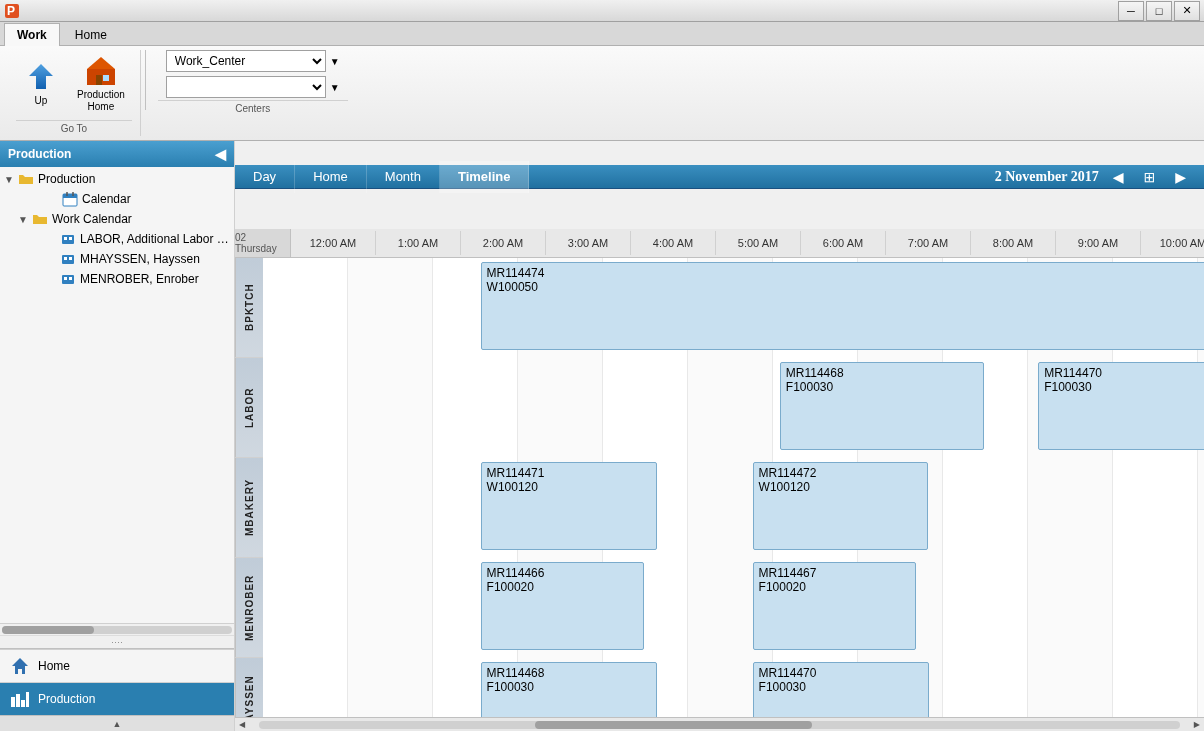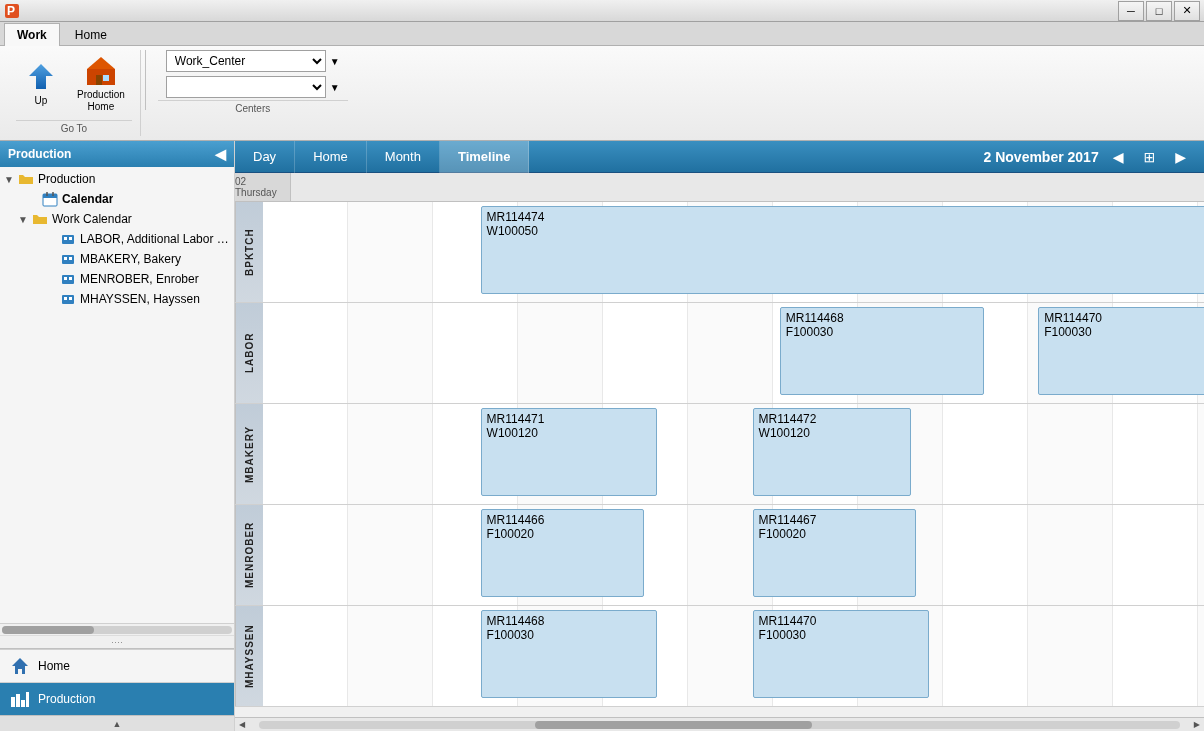--- a/index.html
+++ b/index.html
@@ -90,21 +90,21 @@
     .sidebar-tree { flex: 1; overflow-y: auto; padding: 2px 0; }
     .tree-item {
       display: flex; align-items: center; padding: 2px 4px; cursor: pointer;
       white-space: nowrap; overflow: hidden;
     }
     .tree-arrow { width: 14px; font-size: 10px; color: #555; flex-shrink: 0; }
     .tree-icon { width: 16px; height: 16px; margin-right: 4px; flex-shrink: 0; }
     .tree-label { font-size: 12px; overflow: hidden; text-overflow: ellipsis; }
     .tree-level-0 { padding-left: 4px; }
     .tree-level-1 { padding-left: 18px; }
-    .tree-level-2 { padding-left: 28px; font-weight: bold; }
+    .tree-level-2 { padding-left: 48px; }
     .tree-level-3 { padding-left: 46px; }
 
     .sidebar-scrollbar {
       height: 12px; border-top: 1px solid #d0d0d0; background: #f0f0f0;
       display: flex; align-items: center; padding: 0 2px;
     }
     .sidebar-hscroll {
       flex: 1; height: 8px; background: #d0d0d0; border-radius: 4px; position: relative;
     }
     .sidebar-hscroll-thumb {
@@ -126,40 +126,41 @@
       display: flex; align-items: center; justify-content: center; cursor: pointer;
       font-size: 9px; color: #555;
     }
 
     
     .calendar-area { flex: 1; display: flex; flex-direction: column; overflow: hidden; }
 
     
     .cal-header {
       background: linear-gradient(to bottom, #3a8fc0, #2070a0);
-      color: white; display: flex; align-items: center; height: 32px;
+      color: white; display: flex; align-items: center; height: 24px;
       border-bottom: 1px solid #1a5080;
+      margin-top: 24px;
     }
     .cal-view-tabs { display: flex; }
     .cal-view-tab {
       padding: 0 18px; height: 32px; display: flex; align-items: center;
       cursor: pointer; font-size: 13px; border-right: 1px solid rgba(255,255,255,0.2);
     }
     .cal-view-tab.active { background: rgba(255,255,255,0.25); font-weight: bold; }
     .cal-spacer { flex: 1; }
     .cal-date-nav { display: flex; align-items: center; padding: 0 12px; gap: 8px; }
-    .cal-date-label { font-size: 14px; font-weight: bold; }
+    .cal-date-label { font-size: 14px; font-weight: bold; font-family: Liberation Serif, serif; }
     .cal-nav-btn { cursor: pointer; font-size: 14px; padding: 2px 6px; }
     .cal-grid-btn { cursor: pointer; font-size: 14px; padding: 2px 6px; }
 
     
     .timeline-container { flex: 1; overflow: hidden; display: flex; flex-direction: column; }
     .timeline-header {
       display: flex; background: #e8e8e8; border-bottom: 1px solid #c0c0c0;
-      min-height: 28px; align-items: center;
+      min-height: 28px; align-items: center; margin-top: 40px;
     }
     .time-headers { display: flex; flex: 1; overflow: hidden; }
     .time-col {
       min-width: 85px; flex: 0 0 85px; border-right: 1px solid #d0d0d0;
       text-align: center; font-size: 11px; color: #333; padding: 6px 2px; background: #e8e8e8;
     }
 
     
     .prod-block {
       position: absolute; background: #c8e0f0; border: 1px solid #7aabcc;
@@ -304,50 +305,41 @@
       <div class="tree-item tree-level-3">
         <span class="tree-arrow"></span>
         <svg class="tree-icon" viewBox="0 0 16 16">
           <rect x="2" y="4" width="12" height="9" fill="#3080c0" rx="1"></rect>
           <rect x="4" y="6" width="3" height="3" fill="white"></rect>
           <rect x="9" y="6" width="3" height="3" fill="white"></rect>
         </svg>
         <span class="tree-label">LABOR,  Additional Labor - Sta...</span>
       </div>
 
+
       <div class="tree-item tree-level-3">
         <span class="tree-arrow"></span>
         <svg class="tree-icon" viewBox="0 0 16 16">
           <rect x="2" y="4" width="12" height="9" fill="#3080c0" rx="1"></rect>
           <rect x="4" y="6" width="3" height="3" fill="white"></rect>
           <rect x="9" y="6" width="3" height="3" fill="white"></rect>
         </svg>
-        <span class="tree-label">MBAKERY,  Bakery</span>
+        <span class="tree-label">MHAYSSEN,  Hayssen</span>
       </div>
 
       <div class="tree-item tree-level-3">
         <span class="tree-arrow"></span>
         <svg class="tree-icon" viewBox="0 0 16 16">
           <rect x="2" y="4" width="12" height="9" fill="#3080c0" rx="1"></rect>
           <rect x="4" y="6" width="3" height="3" fill="white"></rect>
           <rect x="9" y="6" width="3" height="3" fill="white"></rect>
         </svg>
         <span class="tree-label">MENROBER,  Enrober</span>
       </div>
 
-      <div class="tree-item tree-level-3">
-        <span class="tree-arrow"></span>
-        <svg class="tree-icon" viewBox="0 0 16 16">
-          <rect x="2" y="4" width="12" height="9" fill="#3080c0" rx="1"></rect>
-          <rect x="4" y="6" width="3" height="3" fill="white"></rect>
-          <rect x="9" y="6" width="3" height="3" fill="white"></rect>
-        </svg>
-        <span class="tree-label">MHAYSSEN,  Hayssen</span>
-      </div>
-
     </div>
 
     <div class="sidebar-scrollbar">
       <div class="sidebar-hscroll">
         <div class="sidebar-hscroll-thumb"></div>
       </div>
     </div>
     <div style="text-align:center; padding:1px 0; font-size:9px; color:#888; background:#f0f0f0; border-top:1px solid #ddd;">····</div>
 
     <div class="sidebar-nav">
@@ -390,20 +382,34 @@
         <span class="cal-nav-btn">◀</span>
         <span class="cal-grid-btn">⊞</span>
         <span class="cal-nav-btn">▶</span>
       </div>
     </div>
 
     <div class="timeline-container">
 
       <div class="timeline-header">
         <div style="width:56px; min-width:56px; border-right:1px solid #c0c0c0; background:#d8d8d8; height:28px; display:flex; align-items:center; justify-content:center; font-size:10px; color:#555;">02  Thursday</div>
+        <div class="time-headers" id="time-header-container">
+
+        <div class="time-col">12:00 AM</div>
+            <div class="time-col">1:00 AM</div>
+            <div class="time-col">2:00 AM</div>
+            <div class="time-col">3:00 AM</div>
+            <div class="time-col">4:00 AM</div>
+            <div class="time-col">5:00 AM</div>
+            <div class="time-col">6:00 AM</div>
+            <div class="time-col">7:00 AM</div>
+            <div class="time-col">8:00 AM</div>
+            <div class="time-col">9:00 AM</div>
+            <div class="time-col">10:00 AM</div>
+          </div>
       </div>
 
       <div style="flex:1; overflow:auto; display:flex; flex-direction:column;" id="timeline-body">
 
       <div style="display: flex; border-bottom: 1px solid rgb(208, 208, 208); position: relative; min-height: 100px;">
             <div style="width: 28px; min-width: 28px; border-right: 1px solid rgb(192, 192, 192); background: linear-gradient(rgb(208, 216, 224), rgb(192, 204, 216)); writing-mode: vertical-rl; transform: rotate(180deg); font-size: 10px; font-weight: bold; color: rgb(34, 34, 34); display: flex; align-items: center; justify-content: center; text-align: center; letter-spacing: 1px;">BPKTCH</div>
             <div style="flex: 1 1 0%; position: relative; display: flex; min-height: 100px;">
               <div style="min-width: 85px; flex: 0 0 85px; border-right: 1px solid rgb(232, 232, 232); background: white;"></div>
               <div style="min-width: 85px; flex: 0 0 85px; border-right: 1px solid rgb(232, 232, 232); background: rgb(250, 250, 250);"></div>
               <div style="min-width: 85px; flex: 0 0 85px; border-right: 1px solid rgb(232, 232, 232); background: white;"></div>
@@ -459,21 +465,21 @@
               <div style="min-width: 85px; flex: 0 0 85px; border-right: 1px solid rgb(232, 232, 232); background: white;"></div>
               <div style="min-width: 85px; flex: 0 0 85px; border-right: 1px solid rgb(232, 232, 232); background: rgb(250, 250, 250);"></div>
               <div style="min-width: 85px; flex: 0 0 85px; border-right: 1px solid rgb(232, 232, 232); background: white;"></div>
               <div style="min-width: 85px; flex: 0 0 85px; border-right: 1px solid rgb(232, 232, 232); background: rgb(250, 250, 250);"></div>
               <div style="min-width: 85px; flex: 0 0 85px; border-right: 1px solid rgb(232, 232, 232); background: white;"></div>
               <div style="min-width: 85px; flex: 0 0 85px; border-right: 1px solid rgb(232, 232, 232); background: rgb(250, 250, 250);"></div>
               <div class="prod-block" style="position: absolute; left: 217.6px; width: 176.8px; top: 4px; bottom: 8px; background: rgb(200, 224, 240); border: 1px solid rgb(122, 171, 204); border-radius: 2px; padding: 3px 5px; font-size: 11px; overflow: hidden; cursor: pointer; z-index: 2;">
                 <div>MR114471</div>
                 <div>W100120</div>
               </div>
-              <div class="prod-block" style="position: absolute; left: 489.6px; width: 158px; top: 4px; bottom: 8px; background: rgb(200, 224, 240); border: 1px solid rgb(122, 171, 204); border-radius: 2px; padding: 3px 5px; font-size: 11px; overflow: hidden; cursor: pointer; z-index: 2;">
+              <div class="prod-block" style="position: absolute; left: 489.6px; width: 175px; top: 4px; bottom: 8px; background: rgb(200, 224, 240); border: 1px solid rgb(122, 171, 204); border-radius: 2px; padding: 3px 5px; font-size: 11px; overflow: hidden; cursor: pointer; z-index: 2;">
                 <div>MR114472</div>
                 <div>W100120</div>
               </div>
             </div>
           </div>
           <div style="display: flex; border-bottom: 1px solid rgb(208, 208, 208); position: relative; min-height: 100px;">
             <div style="width: 28px; min-width: 28px; border-right: 1px solid rgb(192, 192, 192); background: linear-gradient(rgb(208, 216, 224), rgb(192, 204, 216)); writing-mode: vertical-rl; transform: rotate(180deg); font-size: 10px; font-weight: bold; color: rgb(34, 34, 34); display: flex; align-items: center; justify-content: center; text-align: center; letter-spacing: 1px;">MENROBER</div>
             <div style="flex: 1 1 0%; position: relative; display: flex; min-height: 100px;">
               <div style="min-width: 85px; flex: 0 0 85px; border-right: 1px solid rgb(232, 232, 232); background: white;"></div>
               <div style="min-width: 85px; flex: 0 0 85px; border-right: 1px solid rgb(232, 232, 232); background: rgb(250, 250, 250);"></div>

